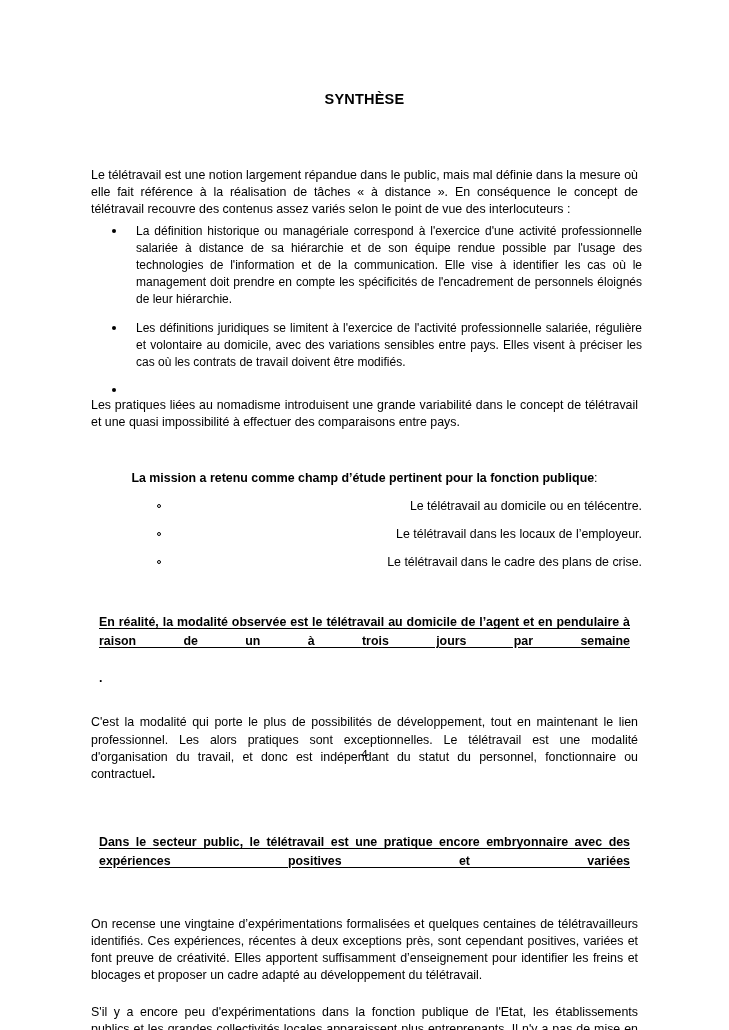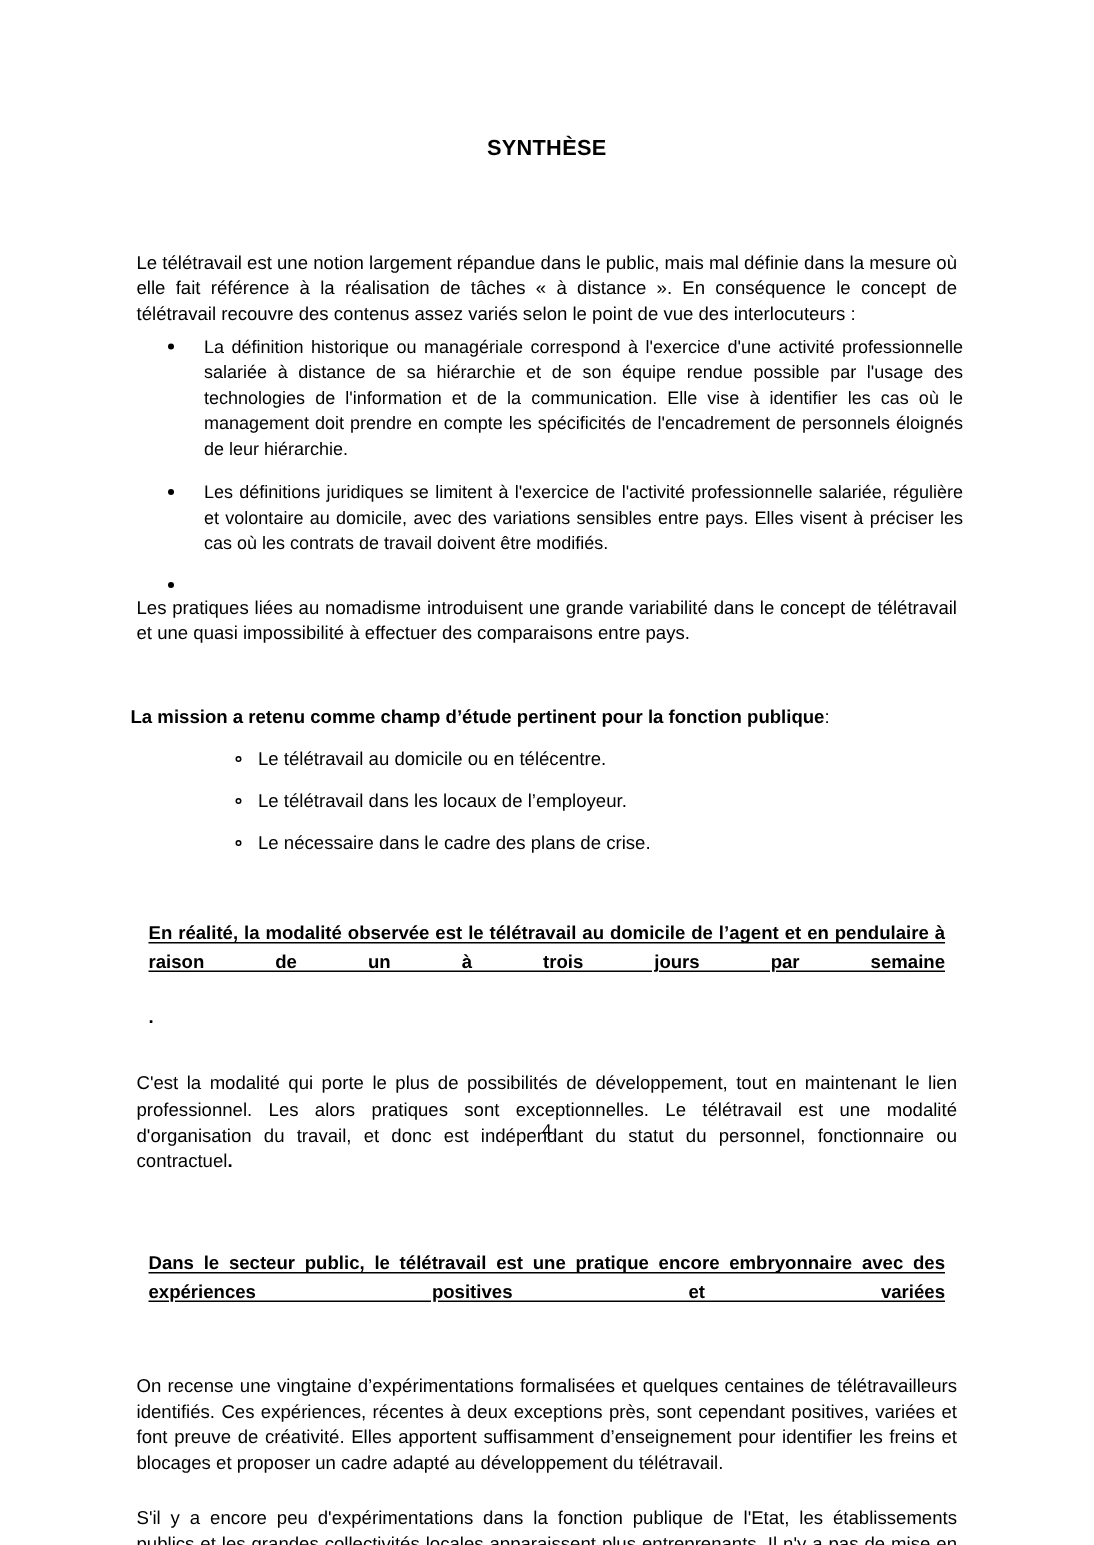--- a/index.html
+++ b/index.html
@@ -80,21 +80,21 @@
   ul.circles {
     list-style: none;
     margin: 0;
     padding: 0;
   }
   ul.circles > li {
     position: relative;
     padding-left: 85px;
     font-size: 12.4px;
     line-height: 17.2px;
-    text-align: left;
+    text-align: right;
     margin-bottom: 11px;
   }
   ul.circles > li:last-child {
     margin-bottom: 0;
   }
   ul.circles > li .circle-icon {
     position: absolute;
     left: 70px;
     top: 6px;
     width: 4px;
@@ -102,21 +102,21 @@
     border: 1px solid #000;
     border-radius: 50%;
     box-sizing: border-box;
   }
 
   
   .lead-bold {
     font-size: 12.4px;
     line-height: 17.2px;
     font-weight: bold;
-    text-align: left;
+    text-align: center;
     margin: 0;
   }
   .lead-bold .plain-tail {
     font-weight: normal;
   }
 
   .heading-underline {
     font-size: 12.4px;
     line-height: 18.5px;
     font-weight: bold;
@@ -188,21 +188,21 @@
       <li>
         <span class="circle-icon"></span>
         <span>Le télétravail au domicile ou en télécentre.</span>
       </li>
       <li>
         <span class="circle-icon"></span>
         <span>Le télétravail dans les locaux de l’employeur.</span>
       </li>
       <li>
         <span class="circle-icon"></span>
-        <span>Le nécessaire dans le cadre des plans de crise.</span>
+        <span>Le télétravail dans le cadre des plans de crise.</span>
       </li>
     </ul>
 
     <div class="gap-lg"></div>
 
     <p class="heading-underline"><span class="u">En réalité, la modalité observée est le télétravail au domicile de l’agent et en pendulaire à raison de un à trois jours par semaine</span><span class="bold-dot">.</span></p>
 
     <div class="gap-sm"></div>
 
     <p class="para"><span>C'est la modalité qui porte le plus de possibilités de développement, tout en maintenant le lien professionnel. Les alors pratiques sont exceptionnelles. Le télétravail est une modalité d'organisation du travail, et donc est indépendant du statut du personnel, fonctionnaire ou contractuel</span><span class="bold-dot">.</span></p>

